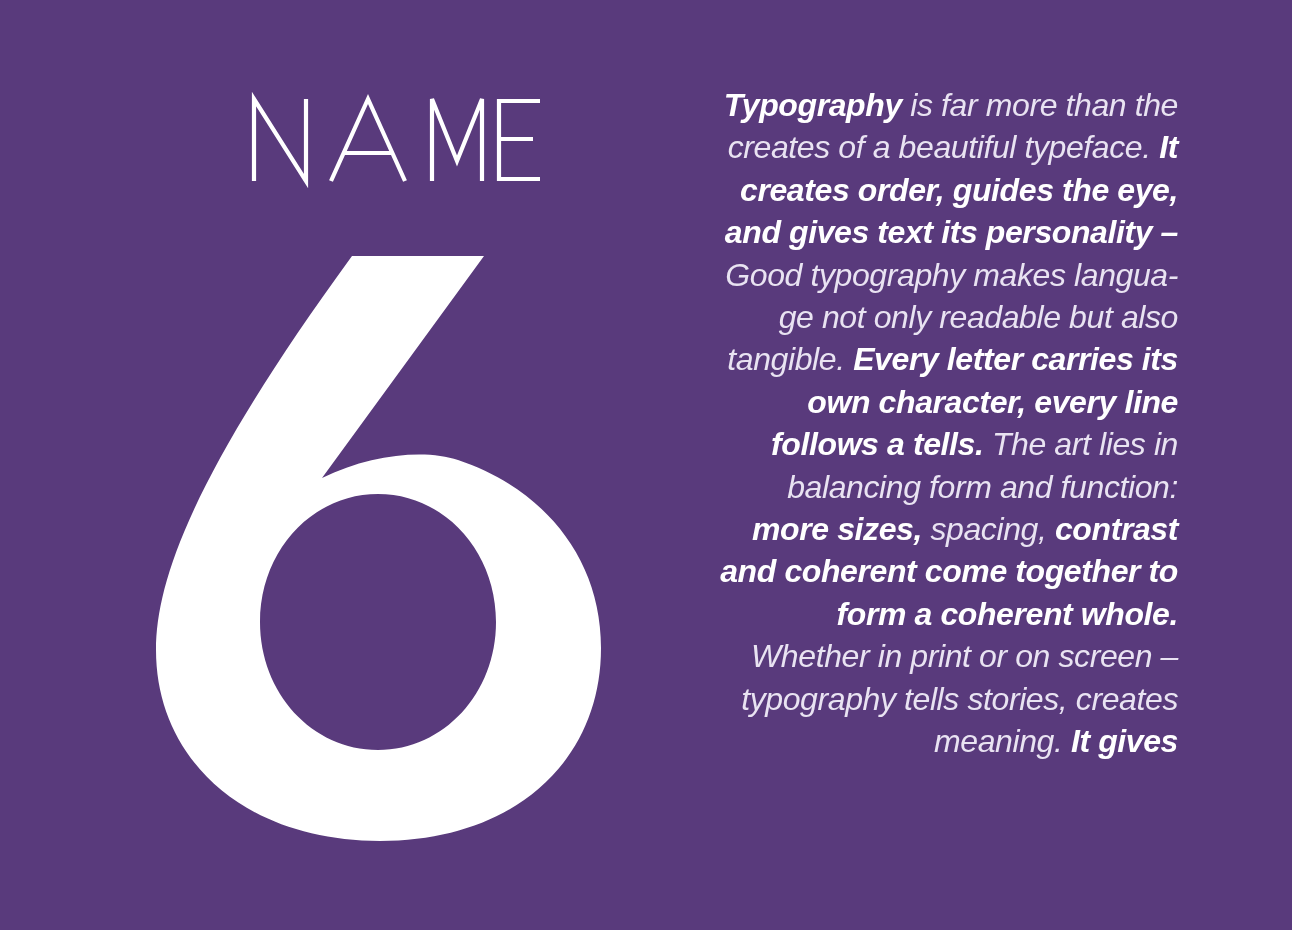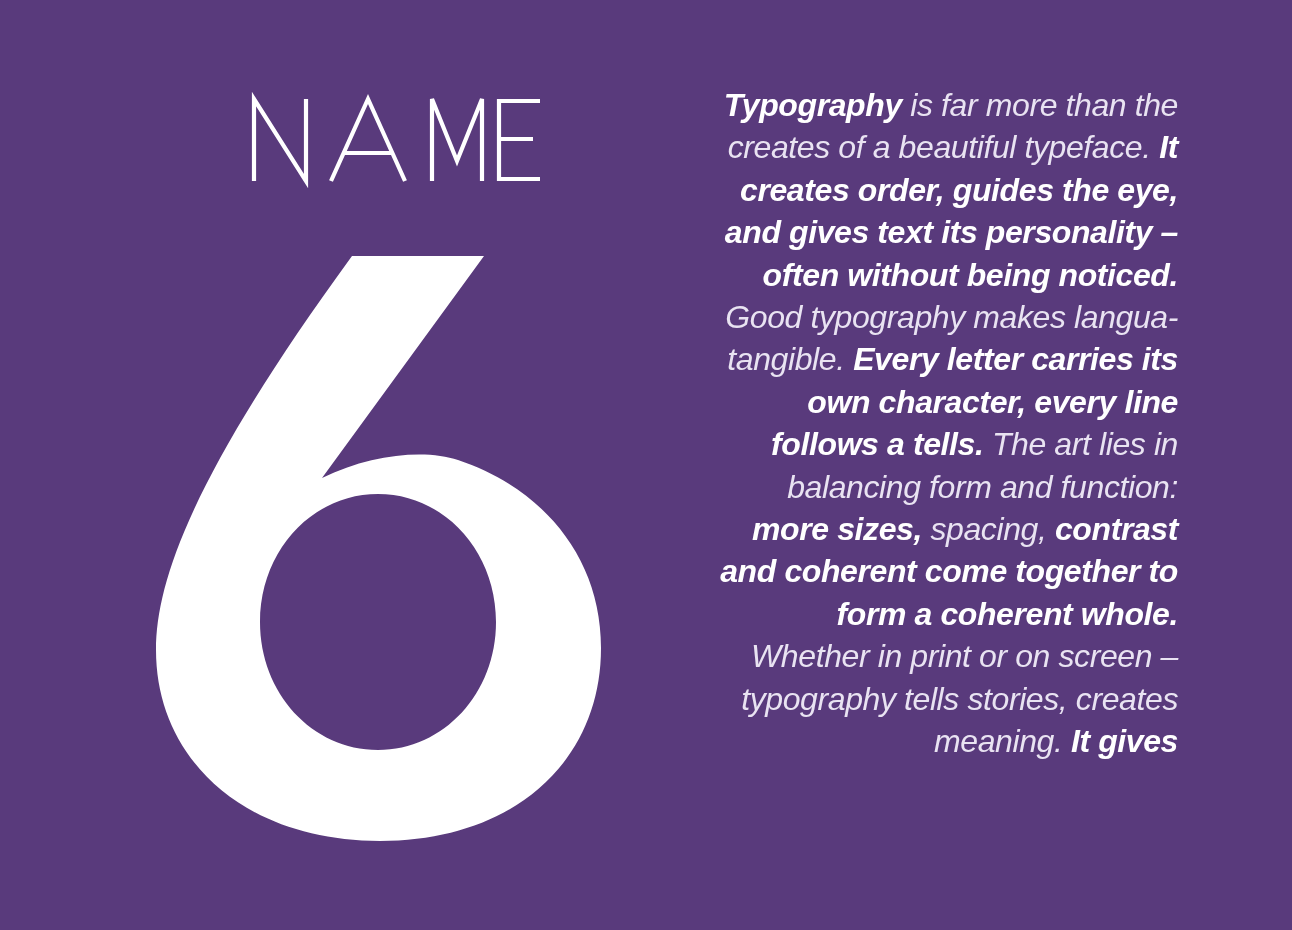--- a/index.html
+++ b/index.html
@@ -102,22 +102,22 @@
       C 260,551 312,494 378,494
       Z"></path>
   </svg>
   <span class="ghost" style="left:360px; top:530px;">6</span>
 
   <div class="para">
       <div class="line"><span class="b">Typography</span><span class="r"> is far more than the</span></div>
       <div class="line"><span class="r">creates of a beautiful typeface. </span><span class="b">It</span></div>
       <div class="line"><span class="b">creates order, guides the eye,</span></div>
       <div class="line"><span class="b">and gives text its personality –</span></div>
-      <div class="line"><span class="b">often without being noticed.</span></div>
       <div class="line"><span class="r">Good typography makes langua-</span></div>
+      <div class="line"><span class="r">ge not only readable but also</span></div>
       <div class="line"><span class="r">tangible. </span><span class="b">Every letter carries its</span></div>
       <div class="line"><span class="b">own character, every line</span></div>
       <div class="line"><span class="b">follows a tells.</span><span class="r"> The art lies in</span></div>
       <div class="line"><span class="r">balancing form and function:</span></div>
       <div class="line"><span class="b">more sizes,</span><span class="r"> spacing, </span><span class="b">contrast</span></div>
       <div class="line"><span class="b">and coherent come together to</span></div>
       <div class="line"><span class="b">form a coherent whole.</span></div>
       <div class="line"><span class="r">Whether in print or on screen –</span></div>
       <div class="line"><span class="r">typography tells stories, creates</span></div>
       <div class="line"><span class="r">meaning. </span><span class="b">It gives</span></div>

